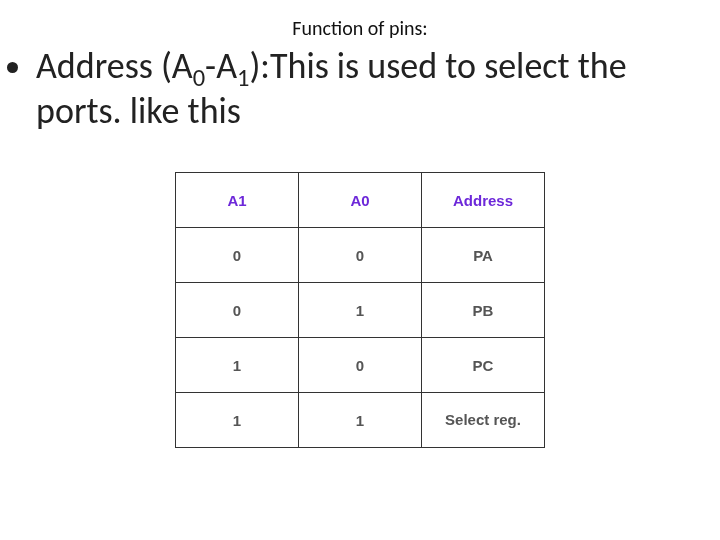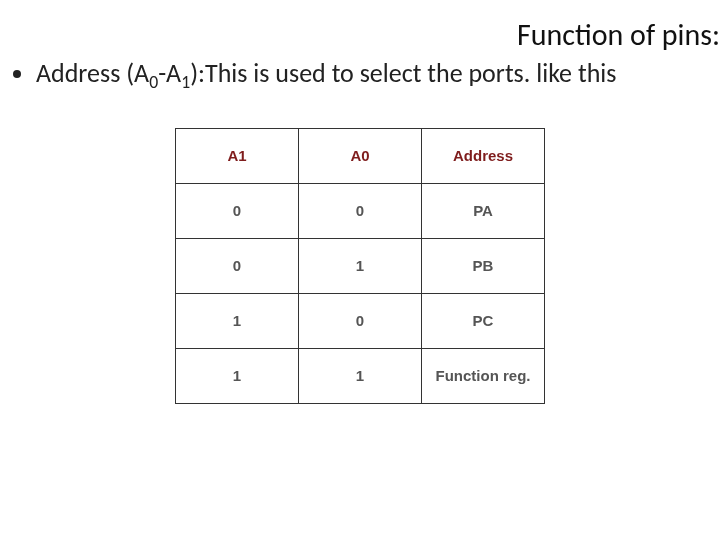--- a/index.html
+++ b/index.html
@@ -12,31 +12,31 @@
     color: #000;
   }
   .slide {
     width: 720px;
     height: 540px;
     position: relative;
     box-sizing: border-box;
     padding-top: 10px;
   }
   .title {
-    text-align: right;
-    font-size: 30px;
+    text-align: center;
+    font-size: 20px;
     font-weight: 400;
     margin: 6px 0 4px 0;
     color: #111;
   }
   .bullets {
     margin: 2px 0 0 26px;
     padding: 0;
     list-style: disc;
-    font-size: 26px;
+    font-size: 36px;
     color: #222;
   }
   .bullets li {
     margin: 0 40px 0 10px;
     line-height: 1.25;
   }
   .sub {
     font-size: 0.68em;
     vertical-align: sub;
     line-height: 0;
@@ -54,21 +54,21 @@
     text-align: center;
     vertical-align: middle;
     font-size: 15px;
     font-family: Verdana, Geneva, sans-serif;
     font-weight: 700;
     color: #555;
     height: 54px;
     padding: 0 6px;
   }
   th {
-    color: #7f1d1d;
+    color: #6d28d9;
     font-weight: 700;
   }
   .col {
     width: 33.3%;
   }
   .twoLine {
     line-height: 1.2;
   }
 </style>
 </head>
@@ -105,19 +105,19 @@
           <td>PB</td>
         </tr>
         <tr>
           <td>1</td>
           <td>0</td>
           <td>PC</td>
         </tr>
         <tr>
           <td>1</td>
           <td>1</td>
-          <td class="twoLine">Function reg.</td>
+          <td class="twoLine">Select reg.</td>
         </tr>
       </tbody>
     </table>
   </div>
 
 </div>
 
 </body></html>

